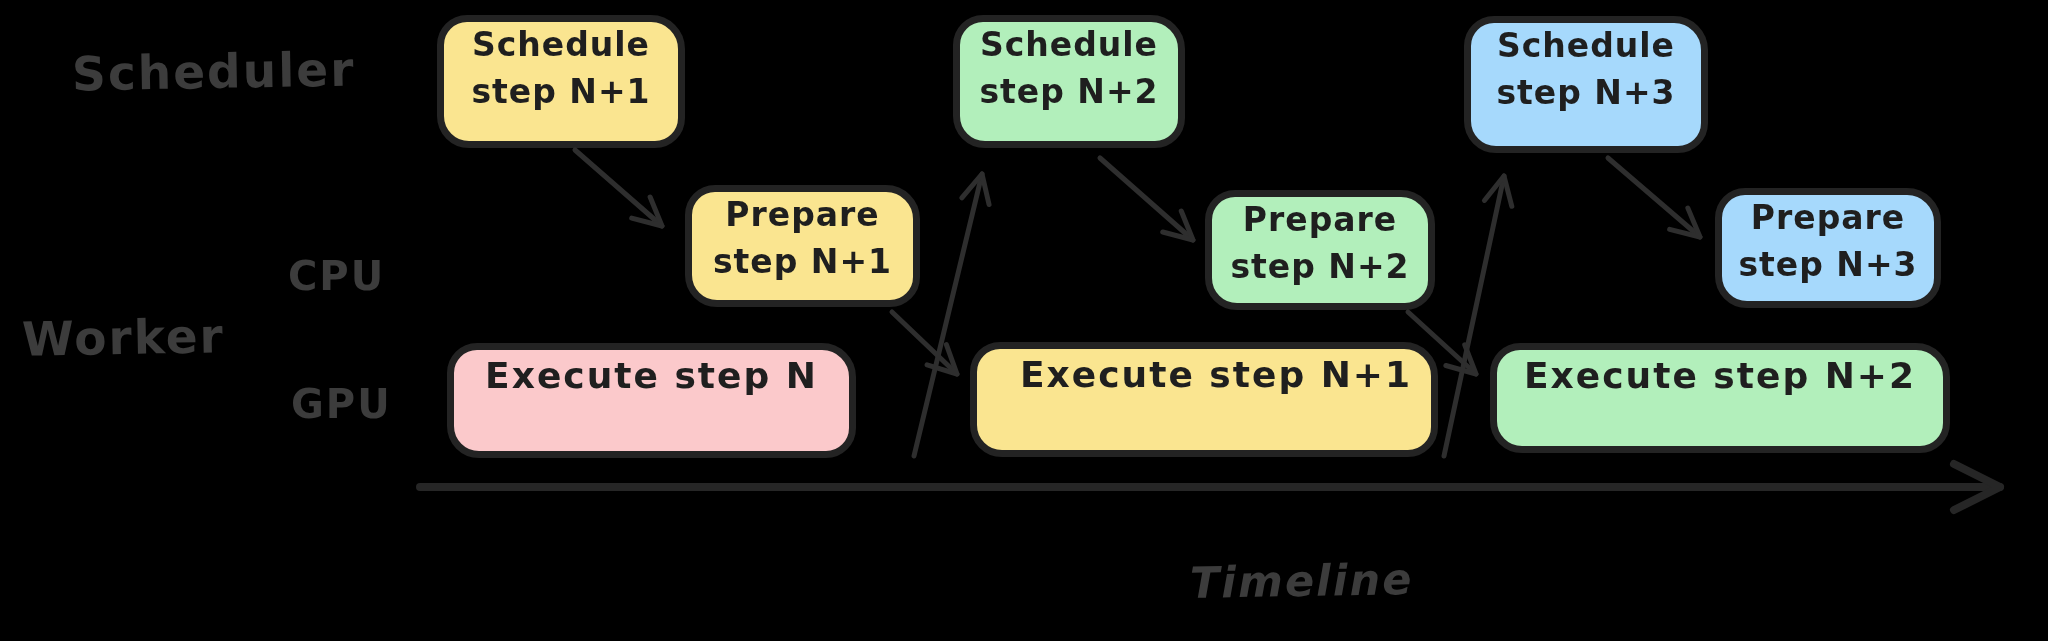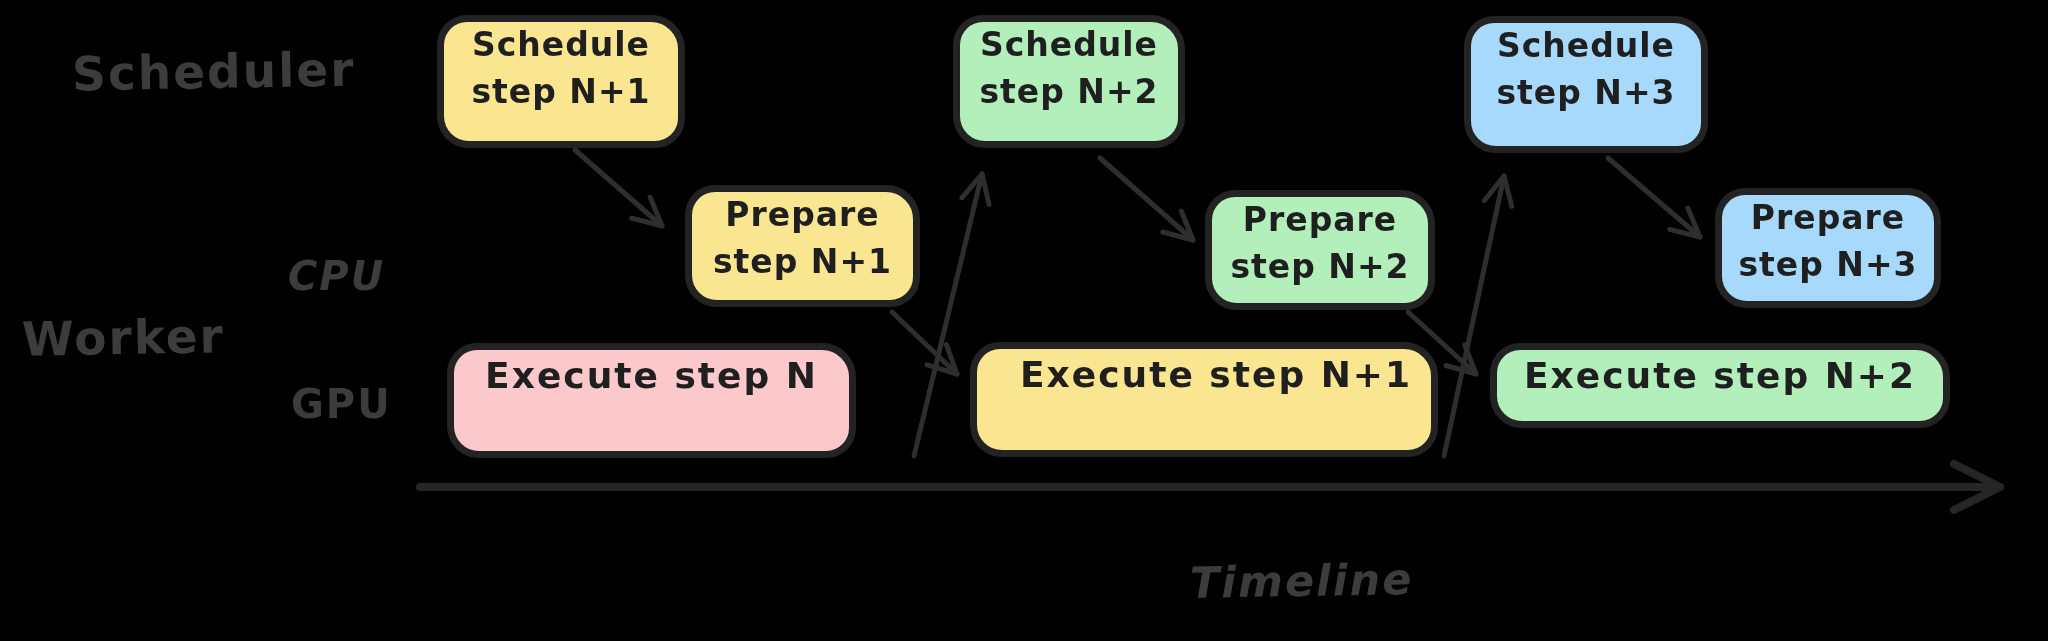--- a/index.html
+++ b/index.html
@@ -11,21 +11,21 @@
     position:relative; width:2048px; height:641px; overflow:hidden;
     background:var(--bg);
     font-family:"DejaVu Sans", sans-serif;
   }
   .lane-label{
     position:absolute; color:var(--label); font-weight:bold;
     letter-spacing:2px; white-space:nowrap; line-height:1;
   }
   .lane-scheduler{left:72px; top:48px; font-size:47px; transform:rotate(-1deg);}
   .lane-worker{left:22px; top:314px; font-size:47px; transform:rotate(-1deg);}
-  .lane-cpu{left:288px; top:256px; font-size:40px;font-style:italic;}
+  .lane-cpu{left:288px; top:256px; font-size:40px;}
   .lane-gpu{left:291px; top:384px; font-size:40px;}
   .timeline-label{
     position:absolute; left:1190px; top:556px; font-size:43px; font-weight:bold;
     font-style:italic; color:var(--label); letter-spacing:2px; transform:rotate(-1deg);
   }
   .box{
     position:absolute; box-sizing:border-box;
     border:7px solid var(--border);
     border-radius:30px 34px 30px 32px;
     display:flex; flex-direction:column; align-items:center; justify-content:flex-start;
@@ -71,21 +71,21 @@
     <span>Prepare</span>
     <span>step N+3</span>
   </div>
 
   <div class="box exec" style="left: 447px; top: 343px; width: 409px; height: 115px; background-color: rgb(251, 201, 203);">
     <span>Execute step N</span>
   </div>
   <div class="box exec" style="left: 970px; top: 342px; width: 468px; height: 115px; background-color: rgb(250, 229, 144); padding-left: 24px;">
     <span>Execute step N+1</span>
   </div>
-  <div class="box exec" style="left: 1490px; top: 343px; width: 460px; height: 85px; background-color: rgb(178, 239, 187);">
+  <div class="box exec" style="left: 1490px; top: 343px; width: 460px; height: 110px; background-color: rgb(178, 239, 187);">
     <span>Execute step N+2</span>
   </div>
 
   <svg class="overlay" width="2048" height="641" viewBox="0 0 2048 641">
     <defs>
       <marker id="head" markerUnits="userSpaceOnUse" markerWidth="44" markerHeight="44" viewBox="0 0 44 44" refX="38" refY="22" orient="auto">
         <path d="M10,8 L38,22 L10,36" fill="none" style="stroke:var(--arrow)" stroke-width="5" stroke-linecap="round" stroke-linejoin="round"></path>
       </marker>
       <marker id="bighead" markerUnits="userSpaceOnUse" markerWidth="70" markerHeight="70" viewBox="0 0 70 70" refX="60" refY="35" orient="auto">
         <path d="M14,12 L60,35 L14,58" fill="none" style="stroke:var(--tline)" stroke-width="8" stroke-linecap="round" stroke-linejoin="round"></path>

